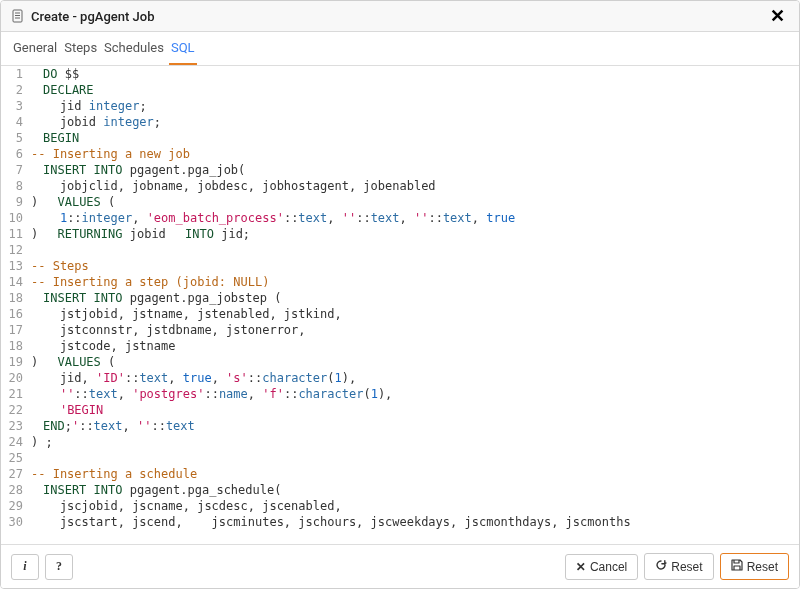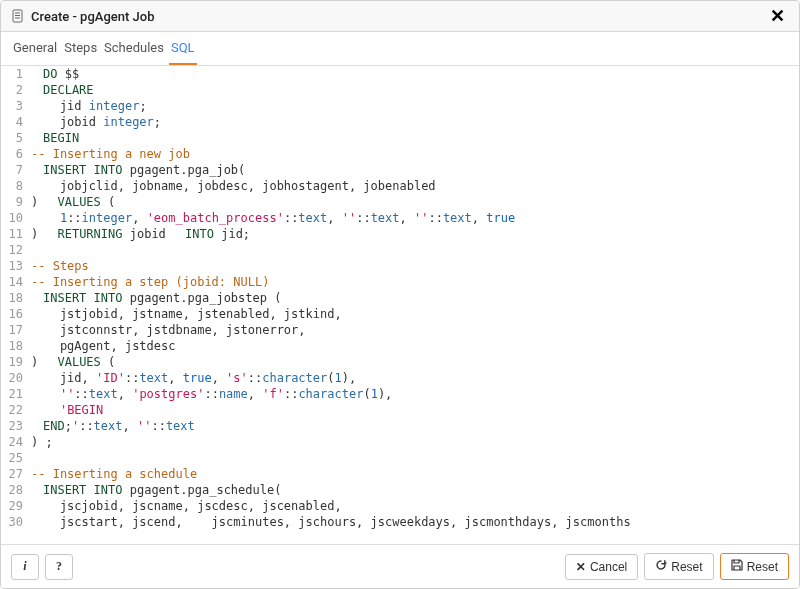--- a/index.html
+++ b/index.html
@@ -177,21 +177,21 @@
         <div class="line"><span class="gutter">8</span><span class="code"><span class="id">    jobjclid, jobname, jobdesc, jobhostagent, jobenabled</span></span></div>
         <div class="line"><span class="gutter">9</span><span class="code"><span class="id">) </span><span class="kw">VALUES</span><span class="id"> (</span></span></div>
         <div class="line"><span class="gutter">10</span><span class="code"><span class="id">    </span><span class="num">1</span><span class="id">::</span><span class="type">integer</span><span class="id">, </span><span class="str">'eom_batch_process'</span><span class="id">::</span><span class="type">text</span><span class="id">, </span><span class="str">''</span><span class="id">::</span><span class="type">text</span><span class="id">, </span><span class="str">''</span><span class="id">::</span><span class="type">text</span><span class="id">, </span><span class="num">true</span></span></div>
         <div class="line"><span class="gutter">11</span><span class="code"><span class="id">) </span><span class="kw">RETURNING</span><span class="id"> jobid </span><span class="kw">INTO</span><span class="id"> jid;</span></span></div>
         <div class="line"><span class="gutter">12</span><span class="code">&nbsp;</span></div>
         <div class="line"><span class="gutter">13</span><span class="code"><span class="cmt">-- Steps</span></span></div>
         <div class="line"><span class="gutter">14</span><span class="code"><span class="cmt">-- Inserting a step (jobid: NULL)</span></span></div>
         <div class="line"><span class="gutter">18</span><span class="code"><span class="kw">INSERT INTO</span><span class="id"> pgagent.pga_jobstep (</span></span></div>
         <div class="line"><span class="gutter">16</span><span class="code"><span class="id">    jstjobid, jstname, jstenabled, jstkind,</span></span></div>
         <div class="line"><span class="gutter">17</span><span class="code"><span class="id">    jstconnstr, jstdbname, jstonerror,</span></span></div>
-        <div class="line"><span class="gutter">18</span><span class="code"><span class="id">    pgAgent, jstdesc</span></span></div>
+        <div class="line"><span class="gutter">18</span><span class="code"><span class="id">    jstcode, jstname</span></span></div>
         <div class="line"><span class="gutter">19</span><span class="code"><span class="id">) </span><span class="kw">VALUES</span><span class="id"> (</span></span></div>
         <div class="line"><span class="gutter">20</span><span class="code"><span class="id">    jid, </span><span class="str">'ID'</span><span class="id">::</span><span class="type">text</span><span class="id">, </span><span class="num">true</span><span class="id">, </span><span class="str">'s'</span><span class="id">::</span><span class="type">character</span><span class="id">(</span><span class="num">1</span><span class="id">),</span></span></div>
         <div class="line"><span class="gutter">21</span><span class="code"><span class="id">    </span><span class="str">''</span><span class="id">::</span><span class="type">text</span><span class="id">, </span><span class="str">'postgres'</span><span class="id">::</span><span class="type">name</span><span class="id">, </span><span class="str">'f'</span><span class="id">::</span><span class="type">character</span><span class="id">(</span><span class="num">1</span><span class="id">),</span></span></div>
         <div class="line"><span class="gutter">22</span><span class="code"><span class="id">    </span><span class="str">'BEGIN</span></span></div>
         <div class="line"><span class="gutter">23</span><span class="code"><span class="kw">END</span><span class="id">;</span><span class="str">'</span><span class="id">::</span><span class="type">text</span><span class="id">, </span><span class="str">''</span><span class="id">::</span><span class="type">text</span></span></div>
         <div class="line"><span class="gutter">24</span><span class="code"><span class="id">) ;</span></span></div>
         <div class="line"><span class="gutter">25</span><span class="code">&nbsp;</span></div>
         <div class="line"><span class="gutter">27</span><span class="code"><span class="cmt">-- Inserting a schedule</span></span></div>
         <div class="line"><span class="gutter">28</span><span class="code"><span class="kw">INSERT INTO</span><span class="id"> pgagent.pga_schedule(</span></span></div>
         <div class="line"><span class="gutter">29</span><span class="code"><span class="id">    jscjobid, jscname, jscdesc, jscenabled,</span></span></div>

